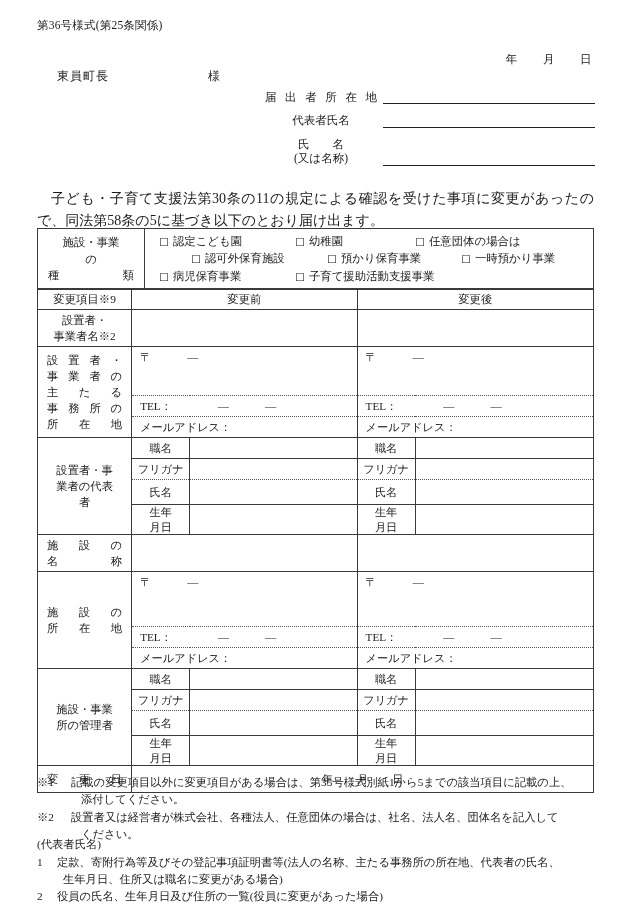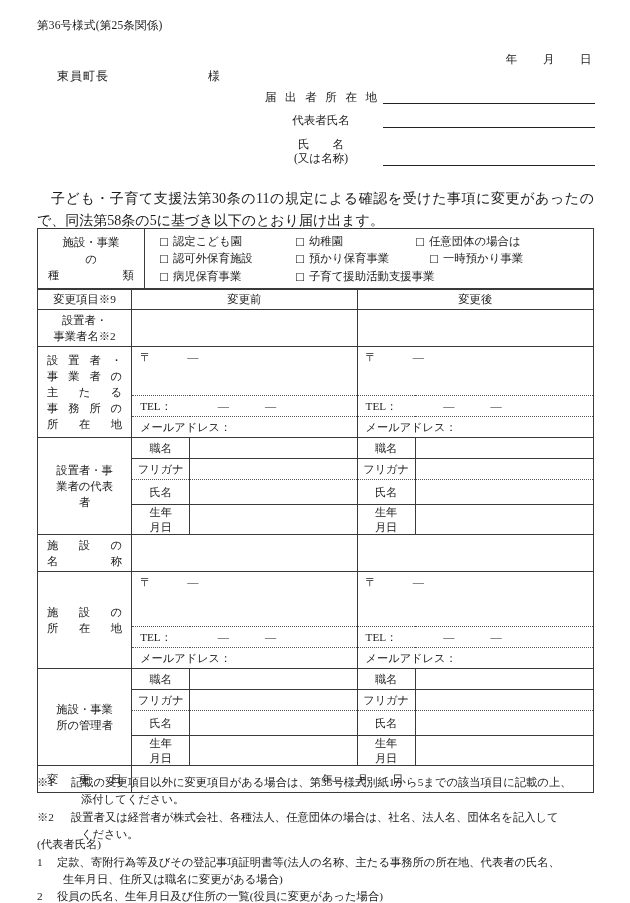--- a/index.html
+++ b/index.html
@@ -277,21 +277,21 @@
             <span class="cb">□</span><span>認定こども園</span>
           </span>
           <span class="cb-item" style="width:110px;">
             <span class="cb">□</span><span>幼稚園</span>
           </span>
           <span class="cb-item">
             <span class="cb">□</span><span>任意団体の場合は</span>
           </span>
         </div>
         <div class="cb-row">
-          <span class="cb-item" style="width:126px;">
+          <span class="cb-item" style="width:126px;margin-left:32px;">
             <span class="cb">□</span><span>認可外保育施設</span>
           </span>
           <span class="cb-item" style="width:124px;">
             <span class="cb">□</span><span>預かり保育事業</span>
           </span>
           <span class="cb-item">
             <span class="cb">□</span><span>一時預かり事業</span>
           </span>
         </div>
         <div class="cb-row">

